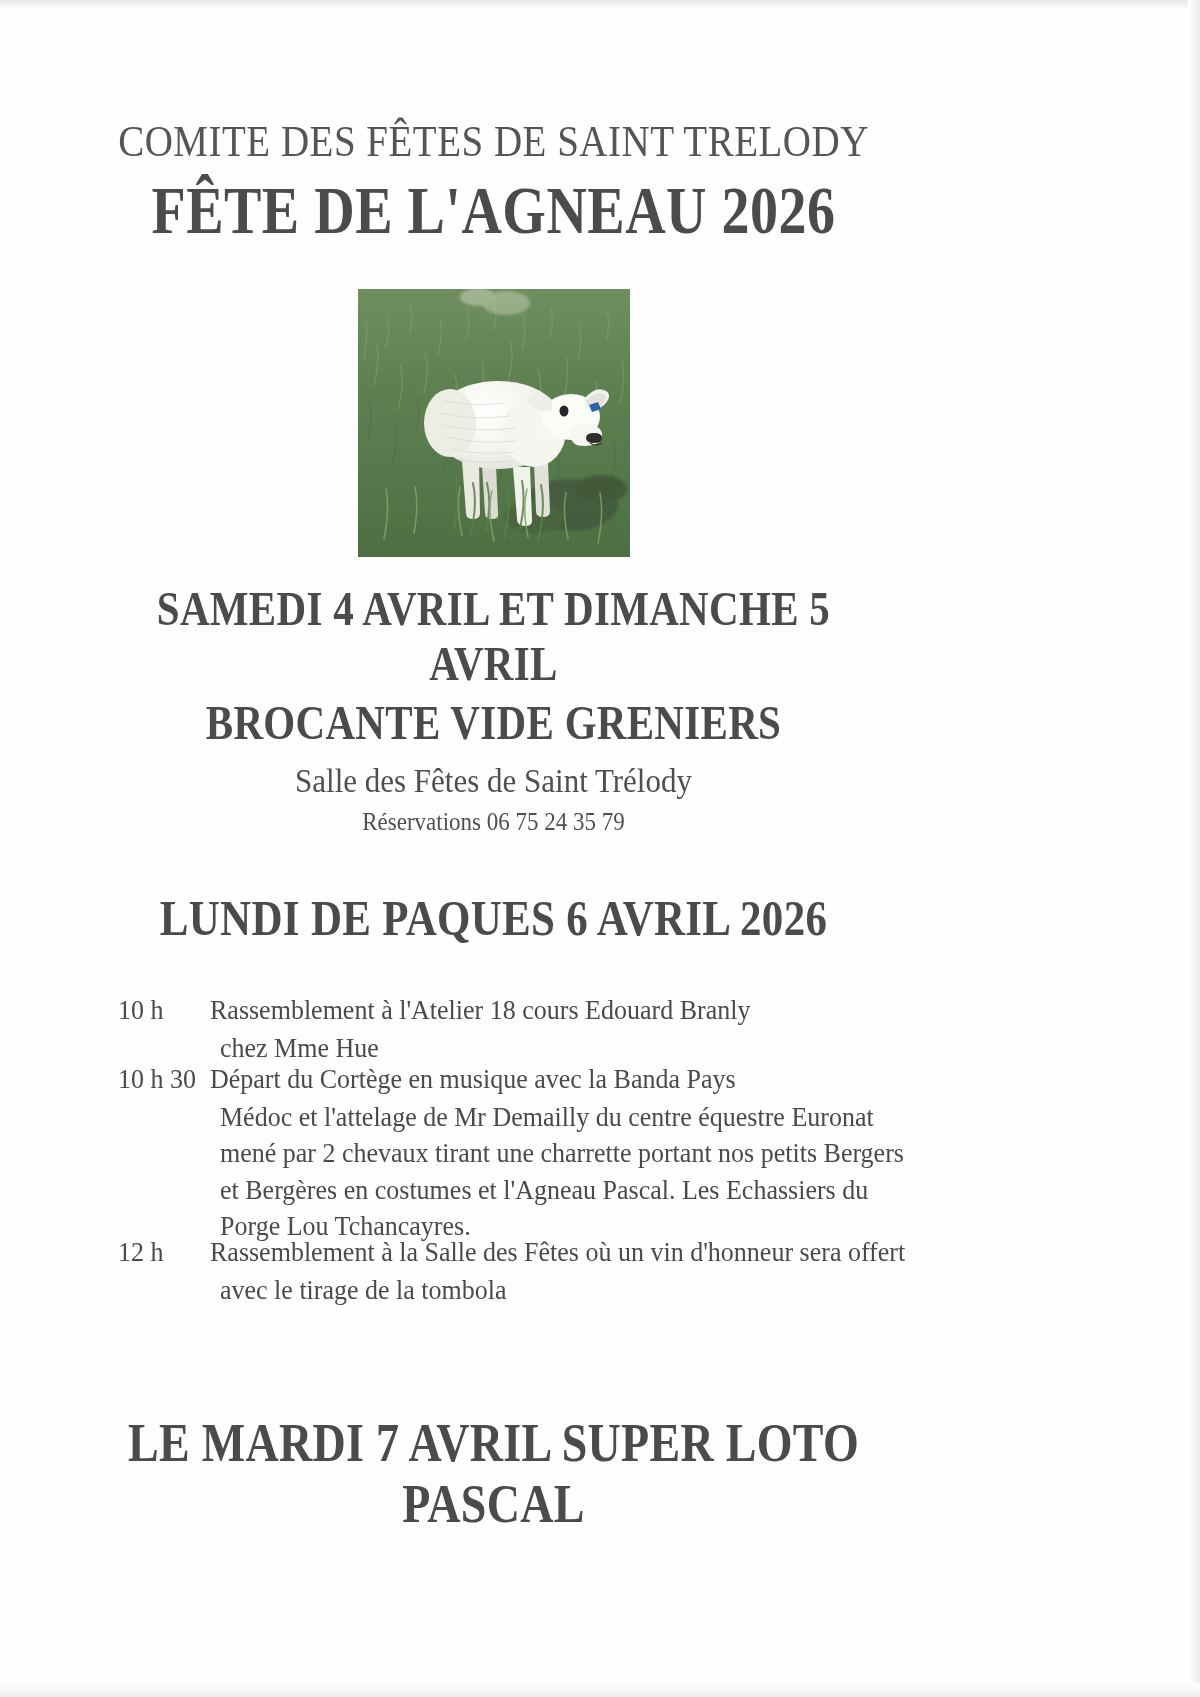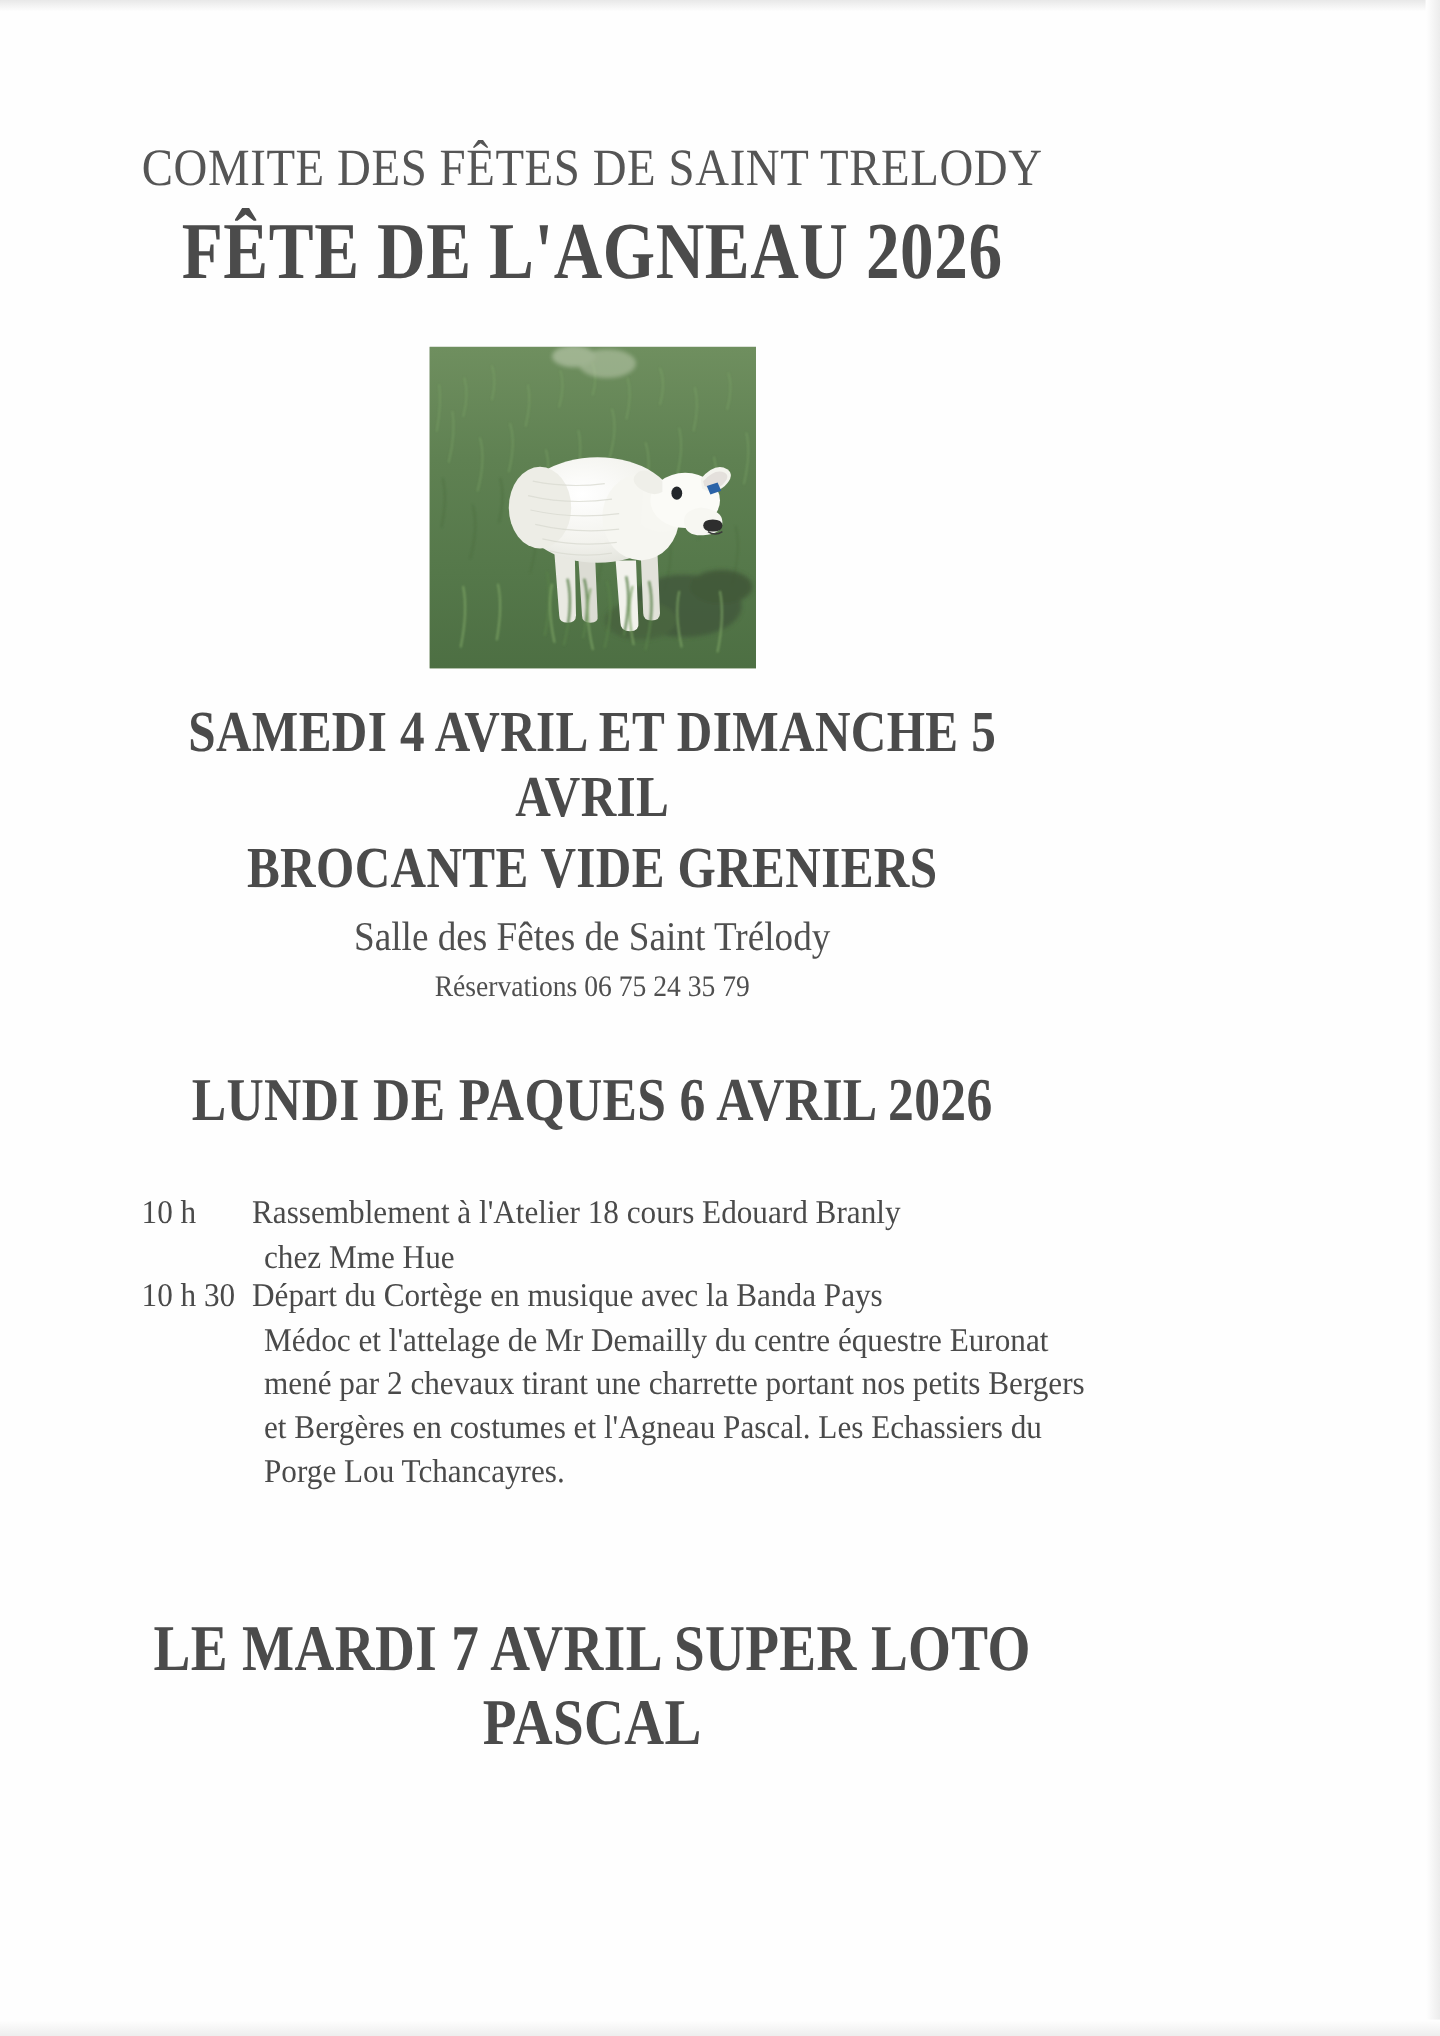--- a/index.html
+++ b/index.html
@@ -353,20 +353,27 @@
         <span class="sched-text">
           <span>Départ du Cortège en musique avec la Banda Pays</span>
           <span class="cont">Médoc et l'attelage de Mr Demailly du centre équestre Euronat</span>
           <span class="cont">mené par 2 chevaux tirant une charrette portant nos petits Bergers</span>
           <span class="cont">et Bergères en costumes et l'Agneau Pascal. Les Echassiers du</span>
           <span class="cont">Porge Lou Tchancayres.</span>
         </span>
       </li>
 
 
+      <li class="sched-row">
+        <span class="sched-time">12 h</span>
+        <span class="sched-text">
+          <span>Rassemblement à la Salle des Fêtes où un vin d'honneur sera offert</span>
+          <span class="cont">avec le tirage de la tombola</span>
+        </span>
+      </li>
 
     </ul>
 
     <h2 class="hl loto">
       <span>LE MARDI  7 AVRIL SUPER LOTO</span><br>
       <span>PASCAL</span>
     </h2>
 
   </div>
 </div>

